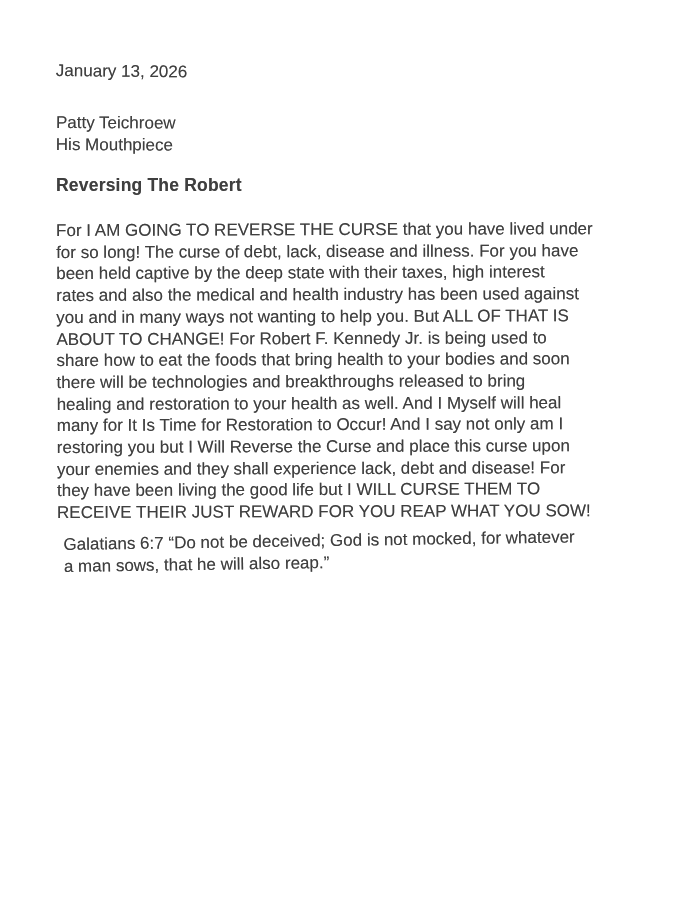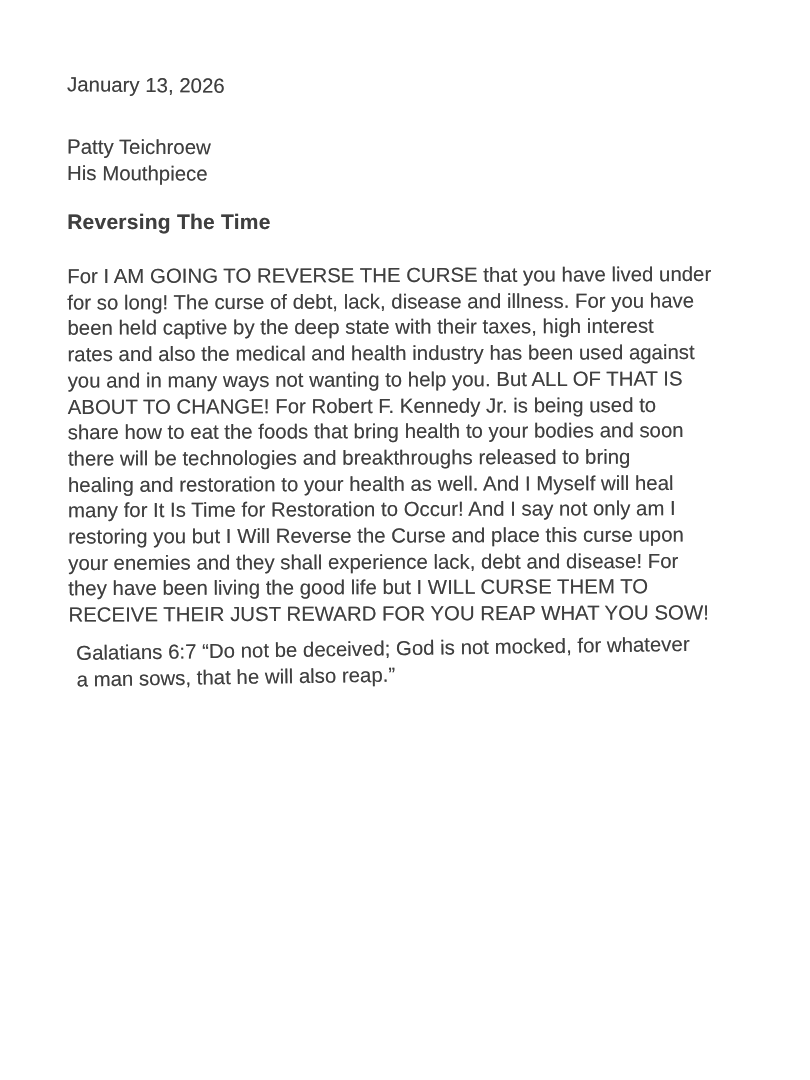--- a/index.html
+++ b/index.html
@@ -64,21 +64,21 @@
 
 <div class="page">
 
   <div class="date line">January 13, 2026</div>
 
   <div class="sender">
     <div class="line">Patty Teichroew</div>
     <div class="line">His Mouthpiece</div>
   </div>
 
-  <div class="heading line">Reversing The Time</div>
+  <div class="heading line">Reversing The Robert</div>
 
   <div class="body-text">
       <div class="line">For I AM GOING TO REVERSE THE CURSE that you have lived under</div>
       <div class="line">for so long! The curse of debt, lack, disease and illness. For you have</div>
       <div class="line">been held captive by the deep state with their taxes, high interest</div>
       <div class="line">rates and also the medical and health industry has been used against</div>
       <div class="line">you and in many ways not wanting to help you. But ALL OF THAT IS</div>
       <div class="line">ABOUT TO CHANGE! For Robert F. Kennedy Jr. is being used to</div>
       <div class="line">share how to eat the foods that bring health to your bodies and soon</div>
       <div class="line">there will be technologies and breakthroughs released to bring</div>

